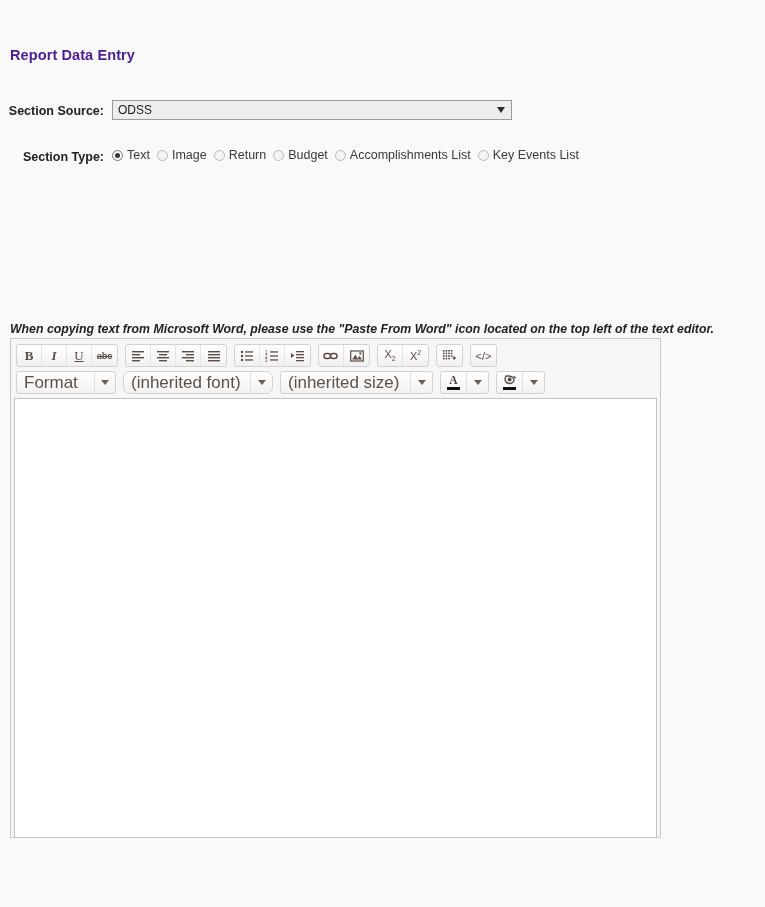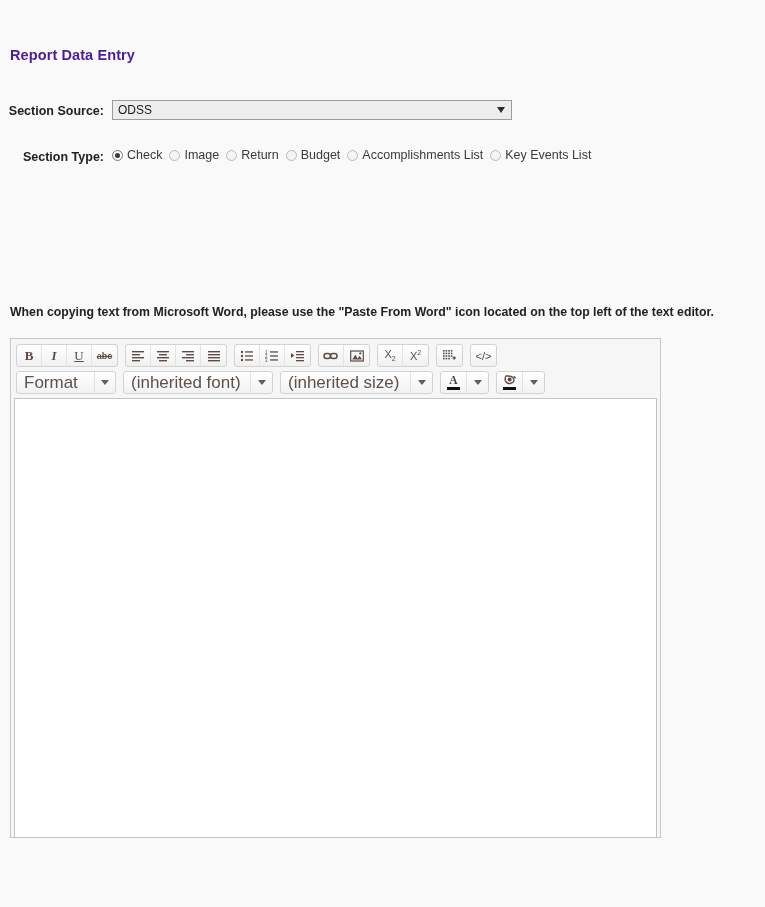--- a/index.html
+++ b/index.html
@@ -72,23 +72,24 @@
   }
   .radio.checked { border-color: #777; background: #fafafa; }
   .radio.checked::after {
     content: ""; position: absolute; left: 2px; top: 2px;
     width: 5px; height: 5px; border-radius: 50%; background: #3a3a3a;
   }
   .radio-label { font-size: 12.5px; color: #3a3a3a; white-space: nowrap; }
 
   
   .notice {
-    position: absolute; left: 10px; top: 305px;
+    position: absolute; left: 10px; top: 322px;
     font-size: 12.3px; font-weight: bold; color: #222;
     white-space: nowrap;
+    font-style: italic;
   }
 
   
   .editor {
     position: absolute; left: 10px; top: 338px;
     width: 651px; height: 500px;
     border: 1px solid #c9c9c9; background: #f6f6f6;
     padding: 3px;
   }
   .toolbar-rows { background: #f6f6f6; }
@@ -127,21 +128,21 @@
     display: flex; align-items: center; justify-content: center;
   }
   .tri-down {
     width: 0; height: 0;
     border-left: 4px solid transparent;
     border-right: 4px solid transparent;
     border-top: 5px solid #6b5c54;
   }
   .combo-fmt { width: 100px; }
   .combo-fmt .combo-text { width: 78px; }
-  .combo-font { width: 150px; }
+  .combo-font { width: 150px; border-radius: 7px; }
   .combo-font .combo-text { width: 128px; }
   .combo-size { width: 153px; }
   .combo-size .combo-text { width: 131px; }
 
   
   .tb-color {
     display: flex; align-items: center;
     border: 1px solid #d2d2d2; border-radius: 3px;
     background: linear-gradient(#ffffff, #f2f2f2);
     height: 23px; margin-right: 7px;
@@ -195,21 +196,21 @@
         <span class="sel-text">ODSS</span>
         <span class="sel-arrow"></span>
       </div>
     </div>
 
     <div class="frow radio-row">
       <div class="flabel">Section Type:</div>
       <div class="radio-group" id="radio-group">
           <div class="radio-item">
             <span class="radio checked"></span>
-            <span class="radio-label">Check</span>
+            <span class="radio-label">Text</span>
           </div>
           <div class="radio-item">
             <span class="radio"></span>
             <span class="radio-label">Image</span>
           </div>
           <div class="radio-item">
             <span class="radio"></span>
             <span class="radio-label">Return</span>
           </div>
           <div class="radio-item">

